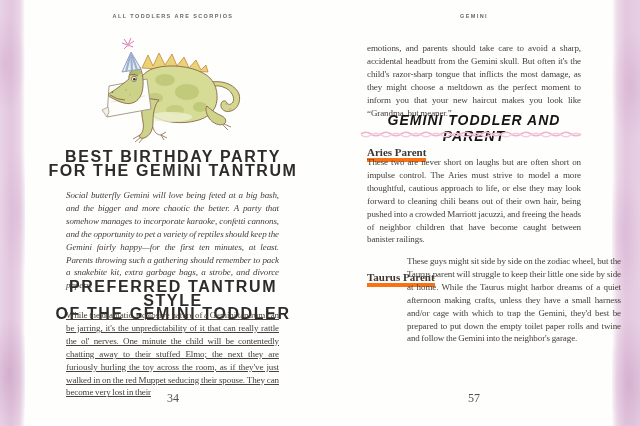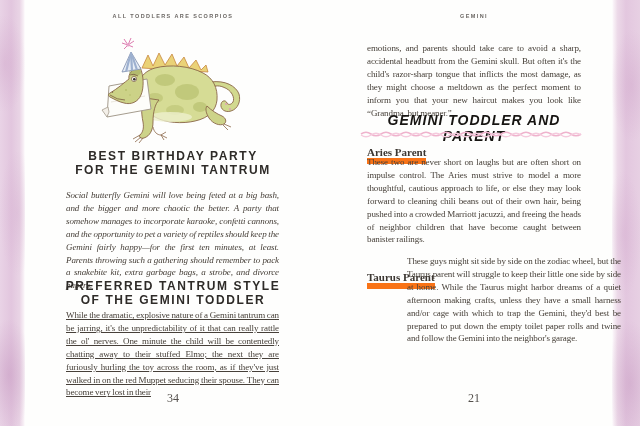--- a/index.html
+++ b/index.html
@@ -30,21 +30,21 @@
   .running-header{position:absolute;text-align:center;
     font-family:"Liberation Sans","DejaVu Sans",sans-serif;
     font-size:5.5px;letter-spacing:1.4px;color:#6b6763;font-weight:700;}
   .rh-l{left:41px;top:13px;width:214px;}
   .rh-r{left:40px;top:13px;width:214px;}
 
   .illustration{position:absolute;left:70px;top:32px;}
 
   .display-heading{position:absolute;margin:0;text-align:center;
     font-family:"Liberation Sans","DejaVu Sans",sans-serif;font-weight:700;
-    font-size:12px;letter-spacing:1.6px;line-height:13.5px;color:#2e2b28;}
+    font-size:16px;letter-spacing:1.6px;line-height:13.5px;color:#2e2b28;}
   .h-party{left:21px;top:150px;width:254px;}
   .h-tantrum{left:21px;top:280px;width:254px;}
   .display-heading .hl{display:block;}
 
   .body-text{position:absolute;margin:0;text-align:justify;
     font-size:9px;line-height:12.9px;color:#474039;
     letter-spacing:-0.1px;word-spacing:-0.5px;}
   .p1{left:41px;top:189px;width:213px;font-style:italic;}
   .p2{left:41px;top:309px;width:213px;text-decoration:underline;}
   .p3{left:40px;top:42px;width:214px;}
@@ -58,21 +58,21 @@
   .script-heading{position:absolute;left:28px;top:112px;width:238px;margin:0;
     text-align:center;font-family:"Liberation Sans","DejaVu Sans",sans-serif;
     font-weight:700;font-style:italic;font-size:14px;letter-spacing:1px;color:#171512;}
   .wavy{position:absolute;left:32px;top:129px;}
 
   .sub-heading{position:absolute;margin:0;}
   .sh-aries{left:40px;top:139px;}
   .sh-taurus{left:40px;top:238px;margin-top:26px;}
   .sub-heading .sh-text{display:inline-block;
     font-family:"Liberation Serif","DejaVu Serif",serif;font-weight:700;
-    font-size:11px;color:#3b3631;border-bottom:6px solid #f97316;padding-bottom:0px;}
+    font-size:11px;color:#3b3631;border-bottom:4px solid #f97316;padding-bottom:0px;}
 </style>
 </head>
 <body>
 
 <div class="spread">
 
   <div class="edge edge-left"></div>
   <div class="edge edge-right"></div>
 
   <div class="page page-left">
@@ -170,16 +170,16 @@
     <h3 class="sub-heading sh-aries">
       <span class="sh-text">Aries Parent</span>
     </h3>
     <p class="body-text p4">These two are never short on laughs but are often short on impulse control. The Aries must strive to model a more thoughtful, cautious approach to life, or else they may look forward to cleaning chili beans out of their own hair, being pushed into a crowded Marriott jacuzzi, and freeing the heads of neighbor children that have become caught between banister railings.</p>
 
     <h3 class="sub-heading sh-taurus">
       <span class="sh-text">Taurus Parent</span>
     </h3>
     <p class="body-text p5">These guys might sit side by side on the zodiac wheel, but the Taurus parent will struggle to keep their little one side by side at home. While the Taurus might harbor dreams of a quiet afternoon making crafts, unless they have a small harness and/or cage with which to trap the Gemini, they'd best be prepared to put down the empty toilet paper rolls and twine and follow the Gemini into the neighbor's garage.</p>
 
-    <div class="page-number pn-r">21</div>
+    <div class="page-number pn-r">57</div>
   </div>
 
 </div>
 
 </body></html>

